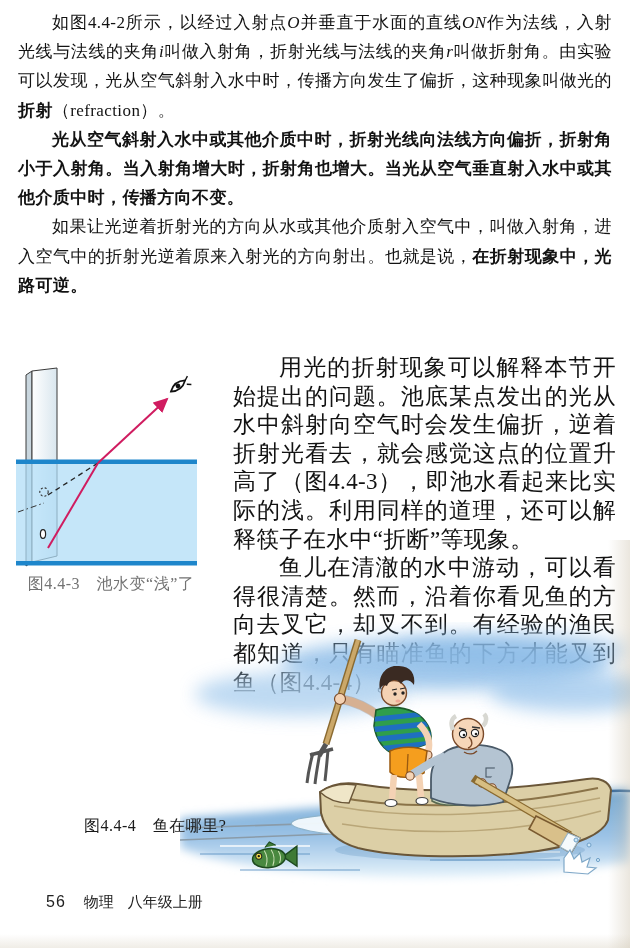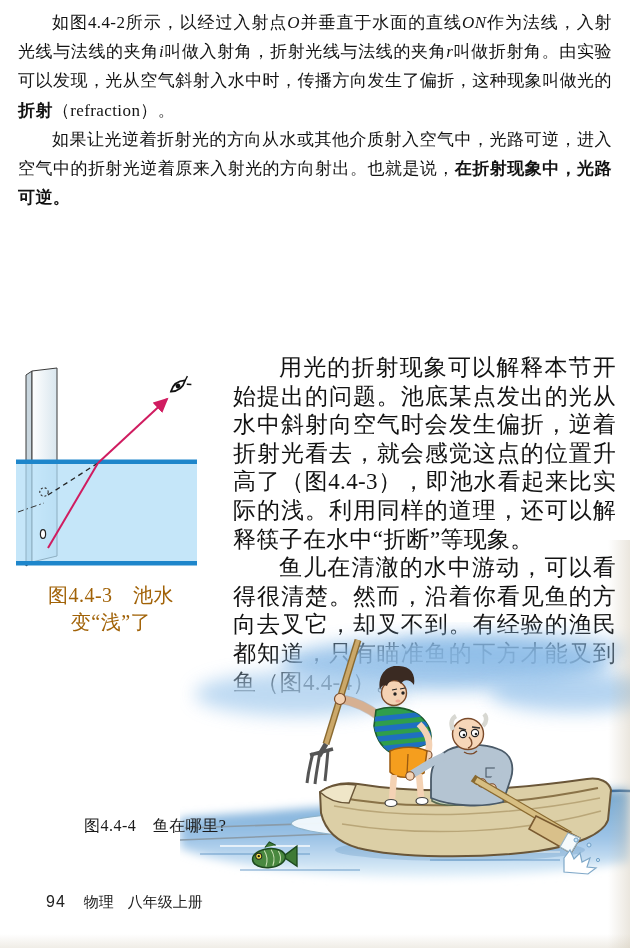--- a/index.html
+++ b/index.html
@@ -21,21 +21,21 @@
   .seg-normal { font-family:"Liberation Serif", serif; }
   .seg-italic { font-style:italic; font-family:"Liberation Serif", serif; }
   .seg-bold   { font-weight:700; font-family:"Liberation Sans", sans-serif; }
   .seg-boldsans { font-weight:700; font-family:"Liberation Sans", sans-serif; }
 
   .heading { margin-top:16px; text-indent:0 !important;
     font-family:"Liberation Sans", sans-serif; font-weight:700;
     font-size:19px; color:#1263BC; letter-spacing:1px; }
 
   .figure-443 { position:absolute; left:15px; top:358px; width:192px; }
-  .figure-443 .cap { margin-top:8px; text-align:center; font-size:20px; color:#a16207; letter-spacing:.5px; }
+  .figure-443 .cap { margin-top:0; text-align:center; font-size:16px; color:#737373; letter-spacing:.5px; }
 
   .rightcol { position:absolute; left:233px; top:354px; width:383px;
     font-size:23px; line-height:28.6px; text-align:justify; letter-spacing:.3px; }
   .rightcol p { text-indent:2em; }
 
   .illustration { position:absolute; left:180px; top:622px; width:450px; height:264px; }
   .cap-444 { position:absolute; left:84px; top:816px; font-size:16px; color:#1a1a1a; letter-spacing:.5px; }
 
   .footer { position:absolute; left:46px; top:893px; font-size:15px; color:#222;
     font-family:"Liberation Serif", serif; }
@@ -43,21 +43,22 @@
   .footer .sep { display:inline-block; width:18px; }
   .footer .sep2 { display:inline-block; width:14px; }
 </style>
 </head>
 <body>
 
 <div class="page">
 
   <div class="textblock">
     <p><span class="seg-normal">如图4.4-2所示，以经过入射点</span><span class="seg-italic">O</span><span class="seg-normal">并垂直于水面的直线</span><span class="seg-italic">ON</span><span class="seg-normal">作为法线，入射光线与法线的夹角</span><span class="seg-italic">i</span><span class="seg-normal">叫做入射角，折射光线与法线的夹角</span><span class="seg-italic">r</span><span class="seg-normal">叫做折射角。由实验可以发现，光从空气斜射入水中时，传播方向发生了偏折，这种现象叫做光的</span><span class="seg-bold">折射</span><span class="seg-normal">（refraction）。</span></p>
-    <p><span class="seg-normal">如果让光逆着折射光的方向从水或其他介质射入空气中，光路可逆，进入空气中的折射光逆着原来入射光的方向射出。也就是说，</span><span class="seg-boldsans">在折射现象中，光路可逆。</span></p>
+    <p><span class="seg-boldsans">光从空气斜射入水中或其他介质中时，折射光线向法线方向偏折，折射角小于入射角。当入射角增大时，折射角也增大。当光从空气垂直射入水中或其他介质中时，传播方向不变。</span></p>
+    <p><span class="seg-normal">如果让光逆着折射光的方向从水或其他介质射入空气中，叫做入射角，进入空气中的折射光逆着原来入射光的方向射出。也就是说，</span><span class="seg-boldsans">在折射现象中，光路可逆。</span></p>
   </div>
 
   <div class="figure-443">
     <svg width="192" height="212" viewBox="0 0 192 212">
       <defs>
         <linearGradient id="poleGrad" x1="0" y1="0" x2="1" y2="0">
           <stop offset="0" stop-color="#ffffff"></stop>
             <stop offset="1" stop-color="#D9E6EE"></stop>
         </linearGradient>
         <marker id="arrowPink" markerWidth="9" markerHeight="9" refX="6.5" refY="3.5" orient="auto">
@@ -219,18 +220,18 @@
         <path d="M86,225 l5,-5 6,4" fill="#3E7A36" stroke="#1e4a1e" stroke-width="1.1"></path>
         <circle cx="79" cy="233" r="3" fill="#F4E04A" stroke="#222" stroke-width="1"></circle>
         <circle cx="79" cy="233" r="1.2" fill="#111"></circle>
       </g>
     </svg>
   </div>
 
   <div class="cap-444">图4.4-4　鱼在哪里?</div>
 
   <div class="footer">
-    <span class="num">94</span><span class="sep"></span><span>物理</span><span class="sep2"></span><span>八年级上册</span>
+    <span class="num">56</span><span class="sep"></span><span>物理</span><span class="sep2"></span><span>八年级上册</span>
   </div>
 
   <div class="edge-tint-right"></div>
   <div class="edge-tint-bottom"></div>
 </div>
 
 </body></html>

